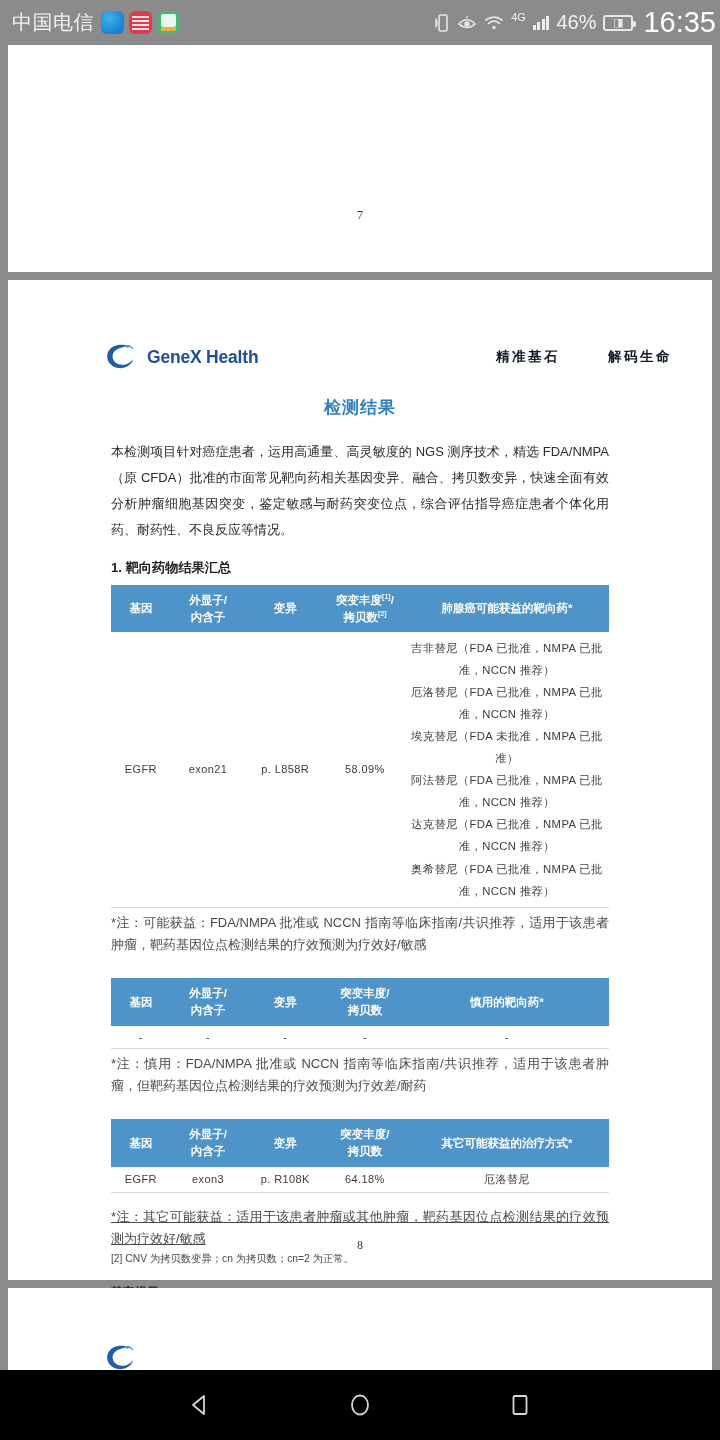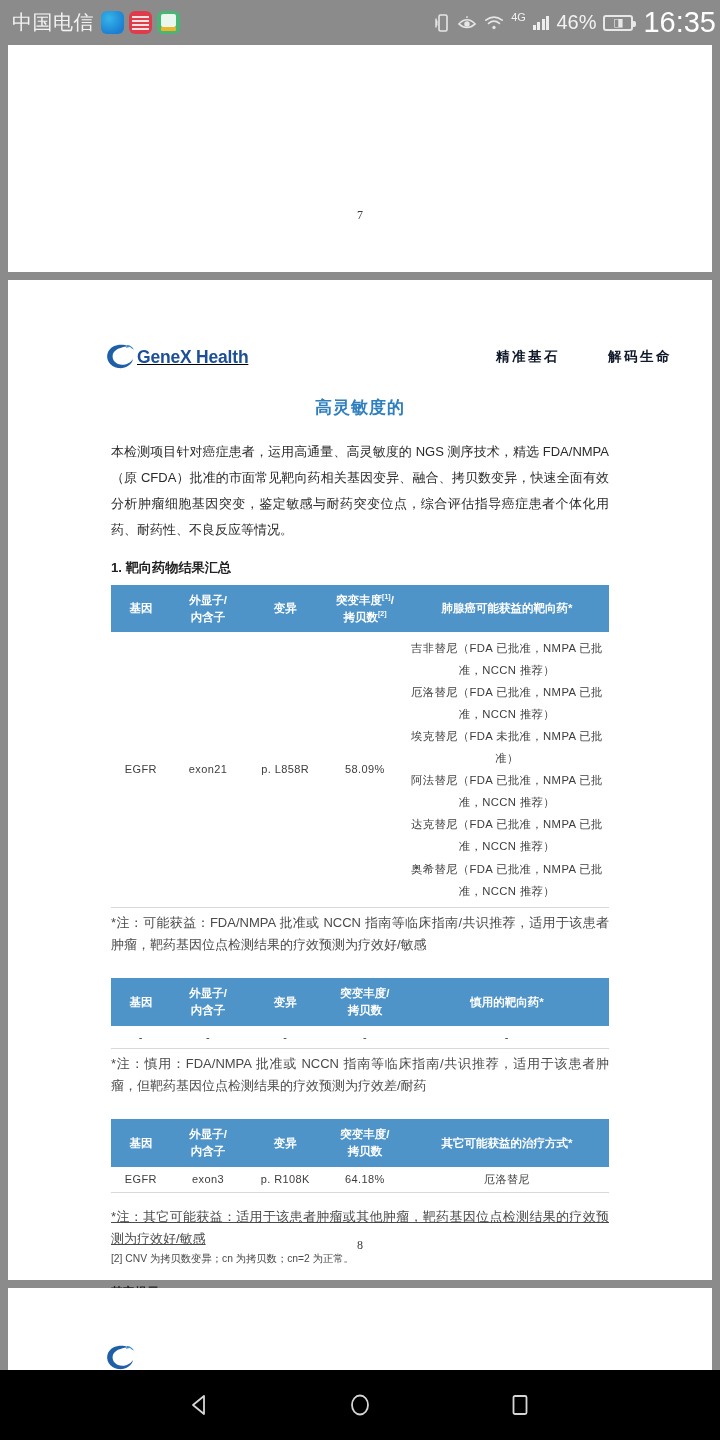--- a/index.html
+++ b/index.html
@@ -51,21 +51,21 @@
   #page-main { position: absolute; top: 280px; left: 0; height: 1000px; width: 704px; margin: 0 8px; }
   #page-next { position: absolute; top: 1288px; left: 0; height: 82px; width: 704px; margin: 0 8px; }
 
   .pagenum { position: absolute; left: 0; right: 0; text-align: center;
              font-size: 12px; color: #3a3a3a; font-family: "Liberation Serif", serif; }
 
   .doc { padding: 0 0; position: relative; height: 100%; }
 
   
   .rep-head { display: flex; align-items: center; padding: 62px 40px 0 95px; }
-  .logo-wrap { display: flex; align-items: center; gap: 0; text-decoration: underline; }
+  .logo-wrap { display: flex; align-items: center; gap: 10px; }
   .logo-mark { width: 34px; height: 30px; flex: none; }
   .logo-text { font-size: 17.5px; font-weight: bold; color: #1c4f96; letter-spacing: -0.2px; }
   .slogan { margin-left: auto; display: flex; gap: 48px; font-size: 13.5px; color: #0f172a;
             letter-spacing: 2.5px; font-weight: 600; }
 
   .rep-title { text-align: center; color: #2f7fbf; font-size: 17px; font-weight: bold;
                margin: 24px 0 0 0; letter-spacing: 1px; }
 
   .body-wrap { padding: 0 103px; }
 
@@ -172,21 +172,21 @@
             </svg>
           </span>
           <span class="logo-text">GeneX Health</span>
         </div>
         <div class="slogan">
           <span>精准基石</span>
           <span>解码生命</span>
         </div>
       </div>
 
-      <div class="rep-title">高灵敏度的</div>
+      <div class="rep-title">检测结果</div>
 
       <div class="body-wrap">
 
         <p class="intro">本检测项目针对癌症患者，运用高通量、高灵敏度的 NGS 测序技术，精选 FDA/NMPA（原 CFDA）批准的市面常见靶向药相关基因变异、融合、拷贝数变异，快速全面有效分析肿瘤细胞基因突变，鉴定敏感与耐药突变位点，综合评估指导癌症患者个体化用药、耐药性、不良反应等情况。</p>
 
         <div class="sec-title">1. 靶向药物结果汇总</div>
 
         <table>
           <thead>
             <tr>

